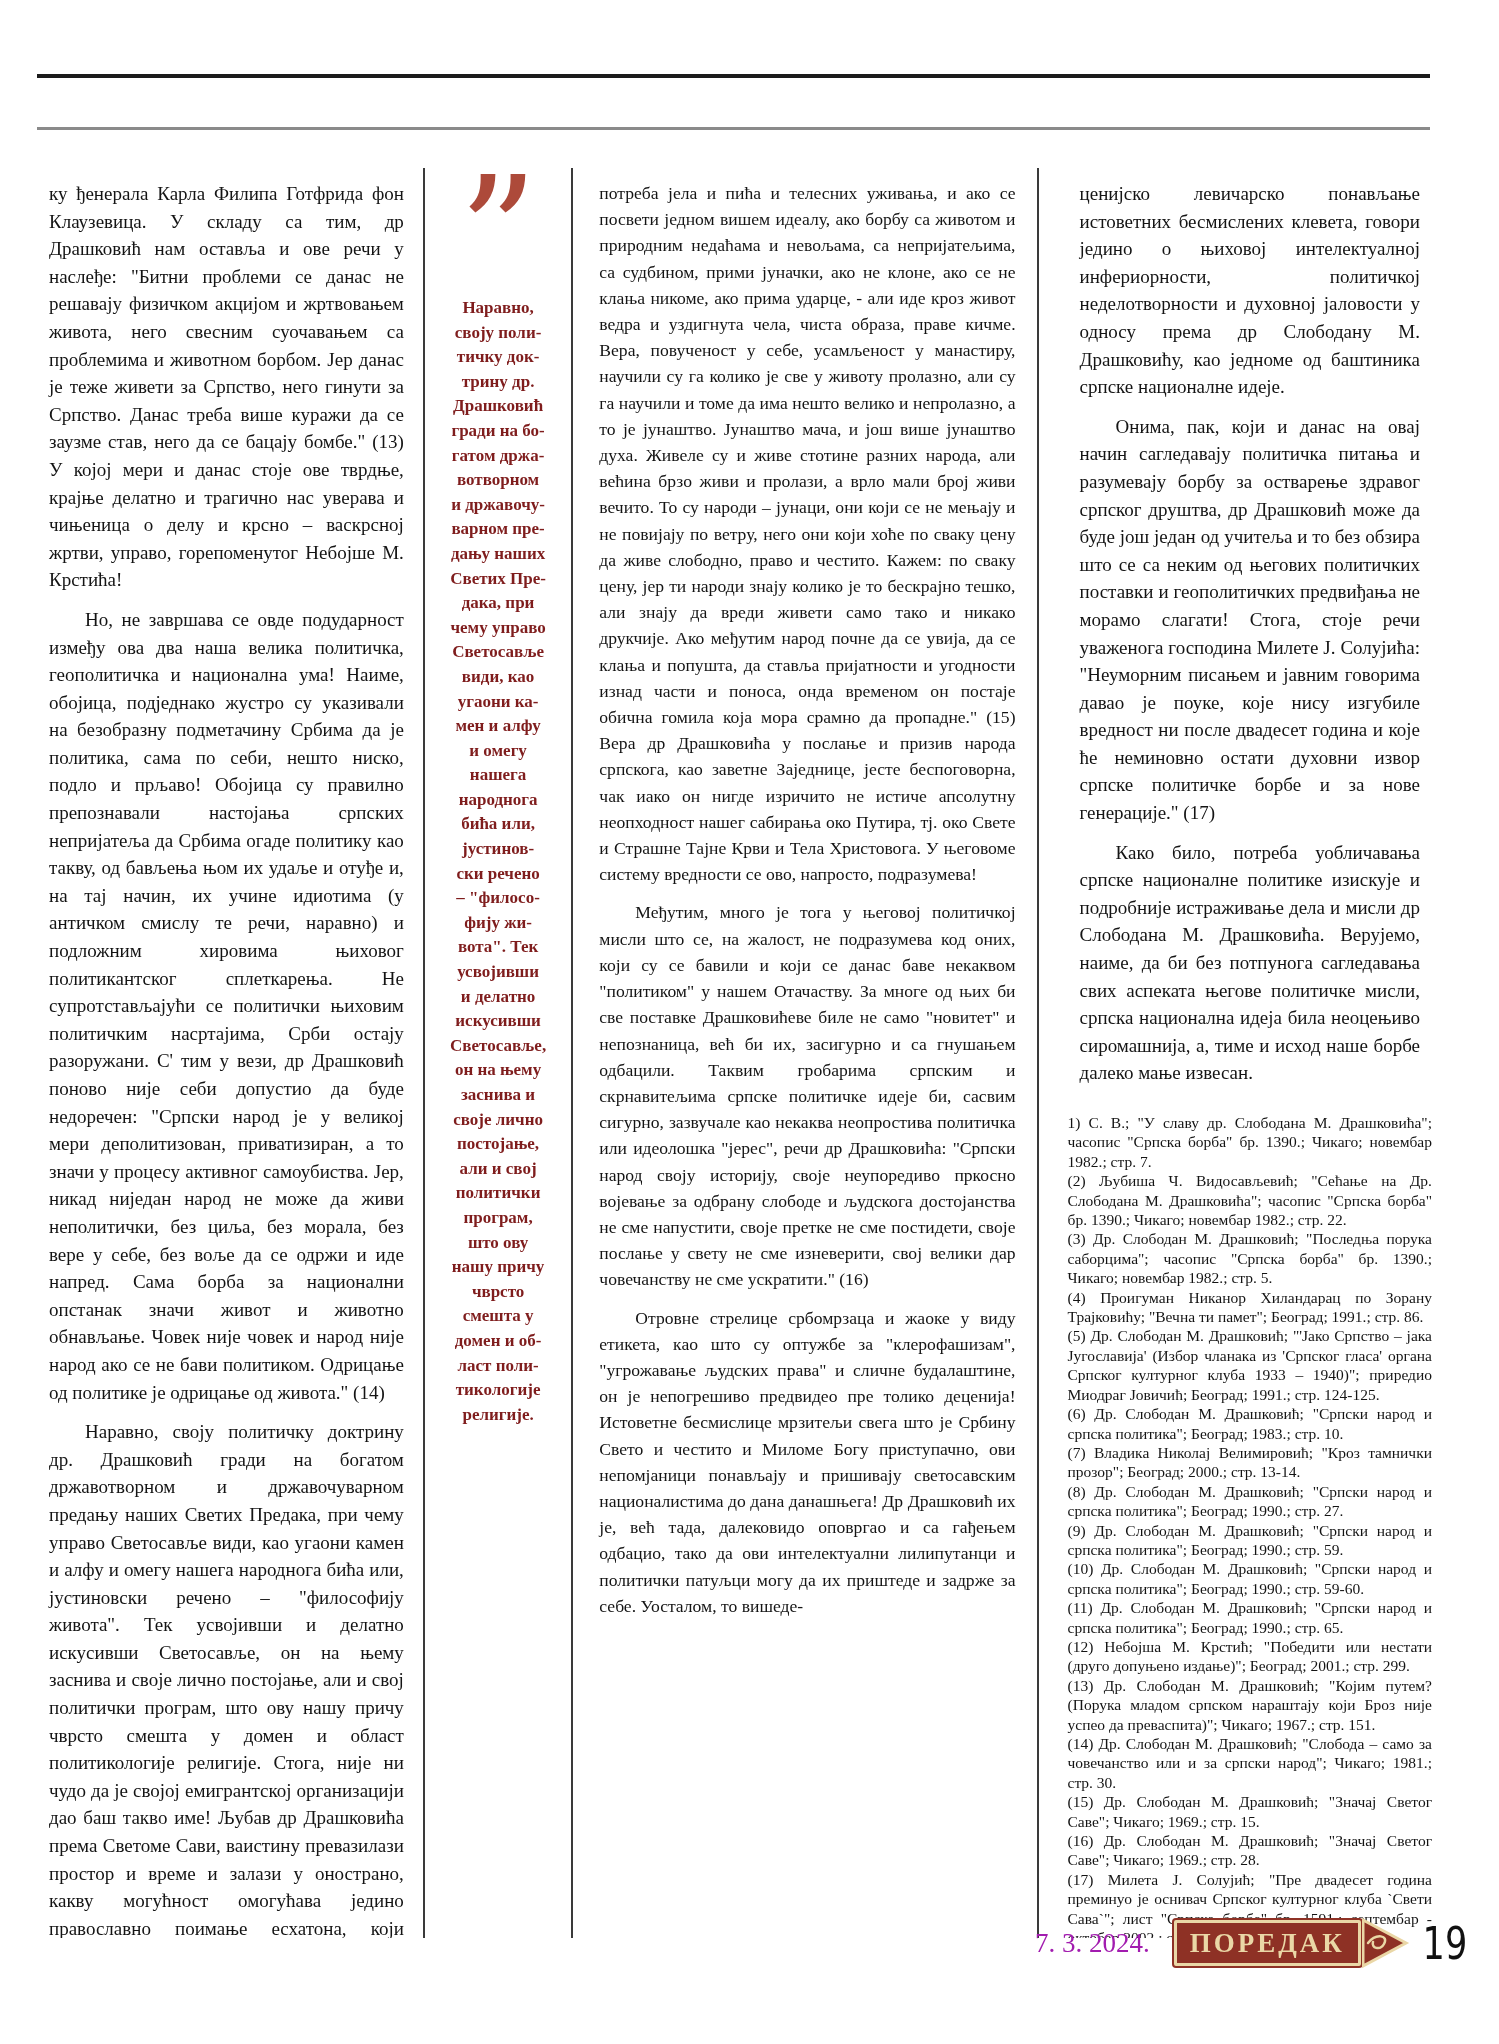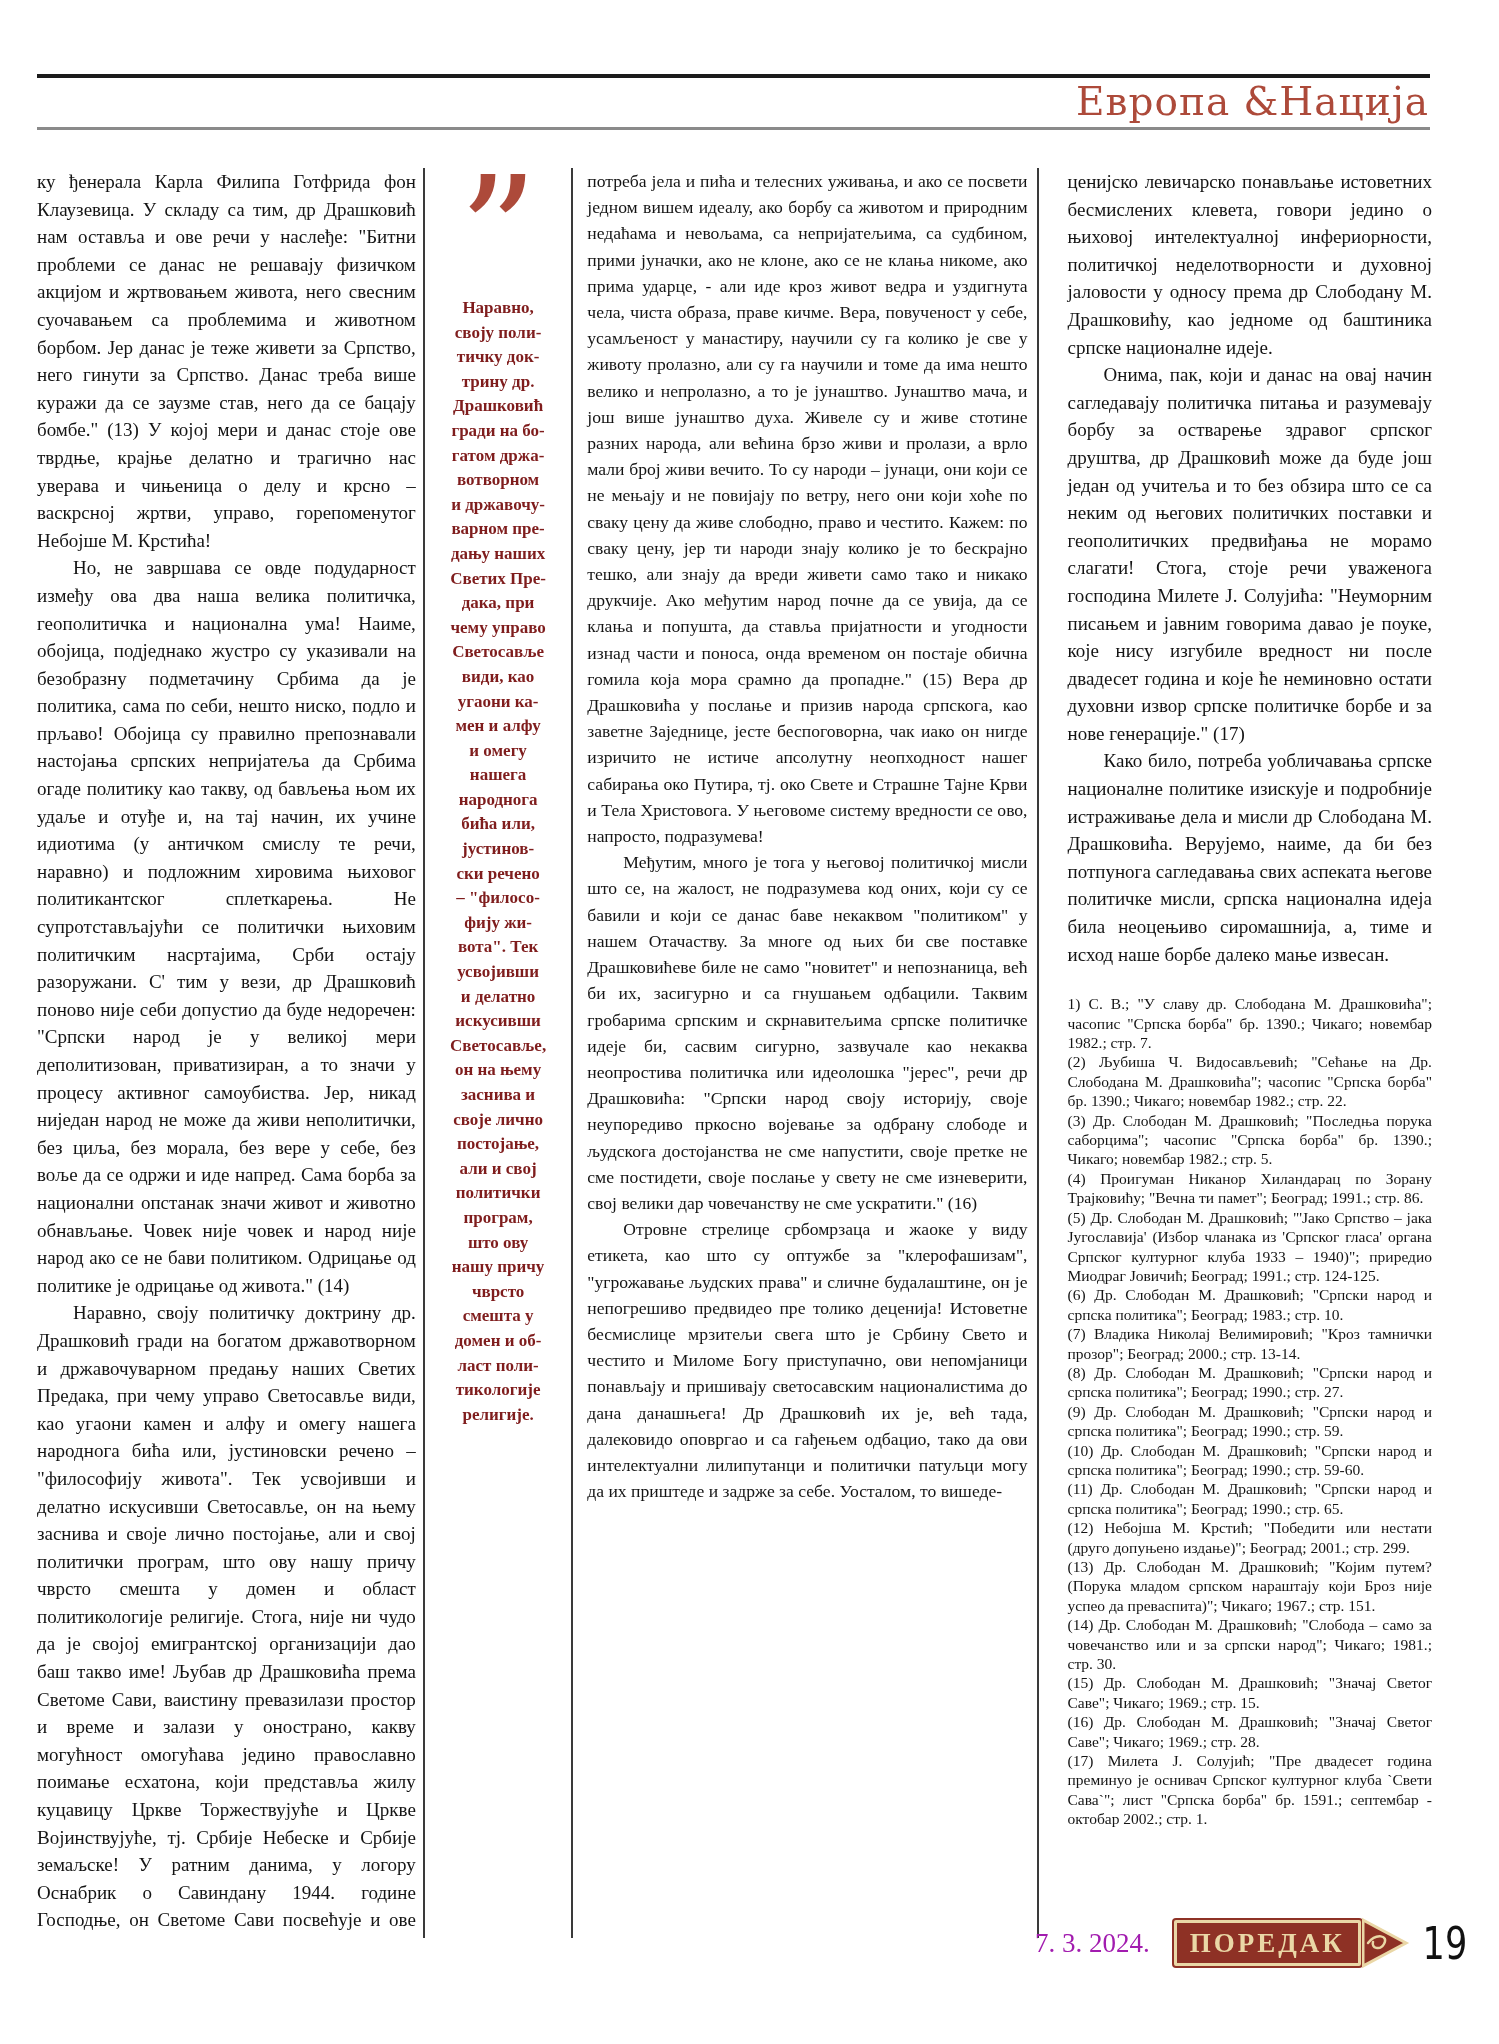--- a/index.html
+++ b/index.html
@@ -10,21 +10,21 @@
         color:#ad4a3a;font-family:"DejaVu Serif",serif;letter-spacing:1px;}
   .sub-rule{position:absolute;left:37px;top:127px;width:1393px;height:3px;background:#8a8a8a;}
 
   .columns{position:absolute;left:37px;top:168px;width:1395px;height:1770px;display:flex;}
   .col{box-sizing:border-box;height:100%;overflow:hidden;}
   .col1{width:404px;padding-right:7px;border-right:2px solid #3a3a3a;}
   .quote-col{width:154px;border-right:2px solid #3a3a3a;padding:0 8px;text-align:center;}
   .col3{width:484px;padding:0 9px 0 14px;border-right:2px solid #3a3a3a;}
   .col4{width:409px;padding-left:29px;}
 
-  .body-p{margin:0;font-size:19px;line-height:27.6px;text-align:justify;}
+  .body-p{margin:12px;font-size:19px;line-height:27.6px;text-align:justify;}
   .col3 .body-p{font-size:17.6px;line-height:26.2px;}
   .indent{text-indent:36px;}
 
   .quote-mark{font-family:"DejaVu Serif",serif;color:#ad4a3a;font-size:155px;line-height:120px;
         height:122px;margin-top:6px;overflow:hidden;}
   .quote-text{color:#7f1d1d;font-weight:bold;font-size:17px;line-height:24.6px;
         white-space:pre-line;text-align:center;}
 
   .footnotes{margin-top:26px;}
   .footnote{margin:0;font-size:15.5px;line-height:19.4px;text-align:justify;}
@@ -39,21 +39,20 @@
   .arrow-icon{margin-left:1px;display:block;}
   .page-num{margin-left:auto;font-size:45px;line-height:1;font-family:"DejaVu Sans",sans-serif;
         transform:scaleX(0.78);transform-origin:right center;color:#111;}
 </style>
 </head>
 <body>
 
 <div class="page">
 
   <div class="top-rule"></div>
-  <div class="section-title">Европа &amp;Нација</div>
   <div class="sub-rule"></div>
 
   <div class="columns">
 
     <div class="col col1">
       <p class="body-p">ку ђенерала Карла Филипа Готфрида фон Клаузевица. У складу са тим, др Драшковић нам оставља и ове речи у наслеђе: "Битни проблеми се данас не решавају физичком акцијом и жртвовањем живота, него свесним суочавањем са проблемима и животном борбом. Јер данас је теже живети за Српство, него гинути за Српство. Данас треба више куражи да се заузме став, него да се бацају бомбе." (13) У којој мери и данас стоје ове тврдње, крајње делатно и трагично нас уверава и чињеница о делу и крсно – васкрсној жртви, управо, горепоменутог Небојше М. Крстића!</p>
       <p class="body-p indent">Но, не завршава се овде подударност између ова два наша велика политичка, геополитичка и национална ума! Наиме, обојица, подједнако жустро су указивали на безобразну подметачину Србима да је политика, сама по себи, нешто ниско, подло и прљаво! Обојица су правилно препознавали настојања српских непријатеља да Србима огаде политику као такву, од бављења њом их удаље и отуђе и, на тај начин, их учине идиотима (у античком смислу те речи, наравно) и подложним хировима њиховог политикантског сплеткарења. Не супротстављајући се политички њиховим политичким насртајима, Срби остају разоружани. С' тим у вези, др Драшковић поново није себи допустио да буде недоречен: "Српски народ је у великој мери деполитизован, приватизиран, а то значи у процесу активног самоубиства. Јер, никад ниједан народ не може да живи неполитички, без циља, без морала, без вере у себе, без воље да се одржи и иде напред. Сама борба за национални опстанак значи живот и животно обнављање. Човек није човек и народ није народ ако се не бави политиком. Одрицање од политике је одрицање од живота." (14)</p>
       <p class="body-p indent">Наравно, своју политичку доктрину др. Драшковић гради на богатом државотворном и државочуварном предању наших Светих Предака, при чему управо Светосавље види, као угаони камен и алфу и омегу нашега народнога бића или, јустиновски речено – "философију живота". Тек усвојивши и делатно искусивши Светосавље, он на њему заснива и своје лично постојање, али и свој политички програм, што ову нашу причу чврсто смешта у домен и област политикологије религије. Стога, није ни чудо да је својој емигрантској организацији дао баш такво име! Љубав др Драшковића према Светоме Сави, ваистину превазилази простор и време и залази у онострано, какву могућност омогућава једино православно поимање есхатона, који представља жилу куцавицу Цркве Торжествујуће и Цркве Војинствујуће, тј. Србије Небеске и Србије земаљске! У ратним данима, у логору Оснабрик о Савиндану 1944. године Господње, он Светоме Сави посвећује и ове речи: "Свети Сава је српски народ научио да живот појединца и живот народа вреди само онда ако се уздиже изнад свакодневних</p>
     </div>
 

